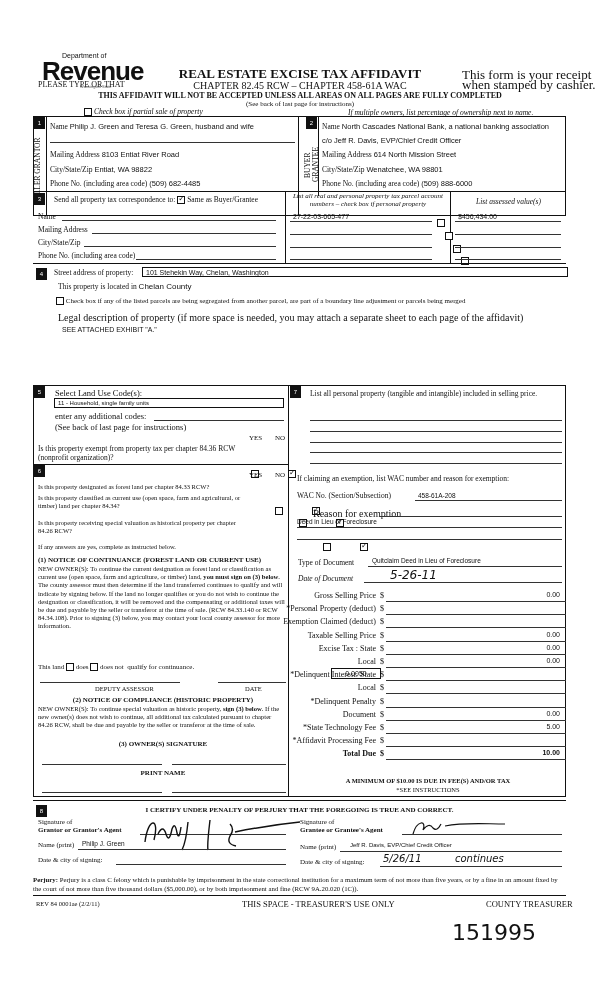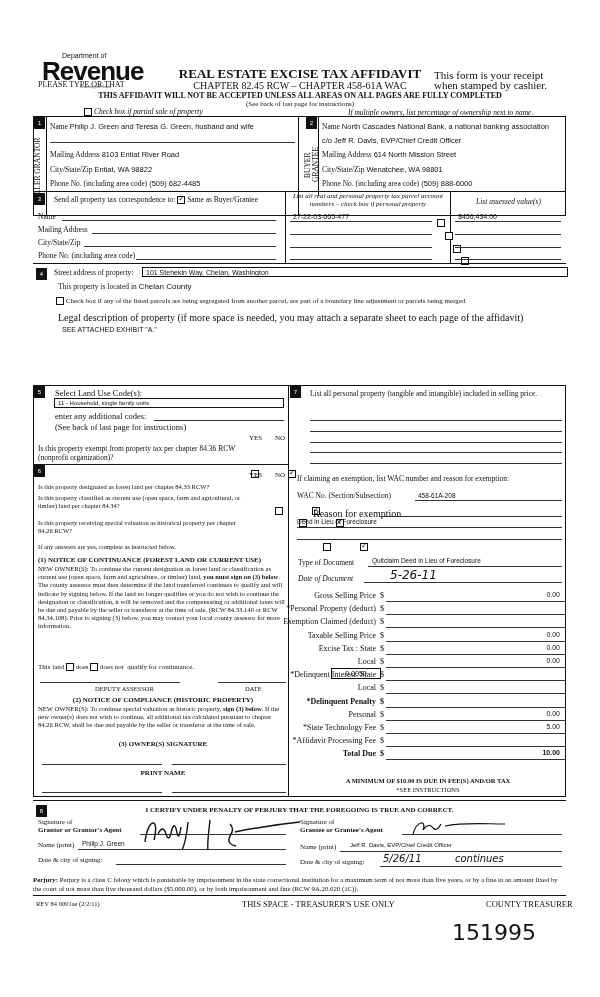--- a/index.html
+++ b/index.html
@@ -8,21 +8,21 @@
   .sans{font-family:"Liberation Sans",sans-serif;}
   .logo{left:40px;top:52px;width:90px;height:38px;}
   .logo .dept{position:absolute;left:22px;top:0;font-size:7px;font-family:"Liberation Sans",sans-serif;}
   .logo .rev{position:absolute;left:2px;top:4px;font-size:26px;font-family:"Liberation Sans",sans-serif;letter-spacing:-1px;font-weight:bold;}
   .logo .ws{position:absolute;left:40px;top:32px;font-size:4px;font-family:"Liberation Sans",sans-serif;color:#555;}
   .hdr-title{left:0;width:600px;top:66px;text-align:center;font-size:13px;font-weight:bold;}
   .hdr-sub{left:0;width:600px;top:80px;text-align:center;font-size:10px;}
   .hdr-warn{left:0;width:600px;top:91px;text-align:center;font-size:8px;font-weight:bold;}
   .hdr-see{left:0;width:600px;top:100px;text-align:center;font-size:7px;}
   .please{left:38px;top:80px;font-size:8px;}
-  .receipt{left:434px;top:70px;font-size:11px;line-height:10px;}
+  .receipt{left:462px;top:70px;font-size:13px;line-height:10px;}
   .small{font-size:7.5px;font-style:italic;}
   .box{border:1px solid #111;box-sizing:border-box;}
   .badge{position:absolute;width:11px;height:12px;background:#111;color:#fff;font-size:6px;text-align:center;line-height:12px;font-family:"Liberation Sans",sans-serif;}
   .field{position:absolute;font-size:7.5px;white-space:nowrap;}
   .val{font-family:"Liberation Sans",sans-serif;font-size:7.5px;}
   .line{position:absolute;border-bottom:1px solid #333;height:0;}
   .cb{display:inline-block;width:8px;height:8px;border:1px solid #111;vertical-align:middle;position:relative;box-sizing:border-box;background:#fff;}
   .cb.checked::after{content:"\2713";position:absolute;left:0px;top:-3px;font-size:8px;font-family:"DejaVu Sans",sans-serif;}
   .vert{position:absolute;writing-mode:vertical-rl;transform:rotate(180deg);font-size:7.5px;text-align:center;line-height:8px;}
   .amt-row{position:absolute;left:296px;width:270px;height:12px;font-size:8px;}
@@ -225,28 +225,28 @@
       <span class="dl">$</span>
       <span class="ln"></span>
       <span class="v"></span>
     </div>
     <div class="amt-row" style="top: 683px;">
       <span class="lbl">Local</span>
       <span class="dl">$</span>
       <span class="ln"></span>
       <span class="v"></span>
     </div>
-    <div class="amt-row" style="top: 697px; font-weight: bold;">
+    <div class="amt-row" style="top: 697px;">
       <span class="lbl">*Delinquent Penalty</span>
       <span class="dl">$</span>
       <span class="ln"></span>
       <span class="v"></span>
     </div>
     <div class="amt-row" style="top: 710px;">
-      <span class="lbl">Personal</span>
+      <span class="lbl">Document</span>
       <span class="dl">$</span>
       <span class="ln"></span>
       <span class="v">0.00</span>
     </div>
     <div class="amt-row" style="top: 723px;">
       <span class="lbl">*State Technology Fee</span>
       <span class="dl">$</span>
       <span class="ln"></span>
       <span class="v">5.00</span>
     </div>

